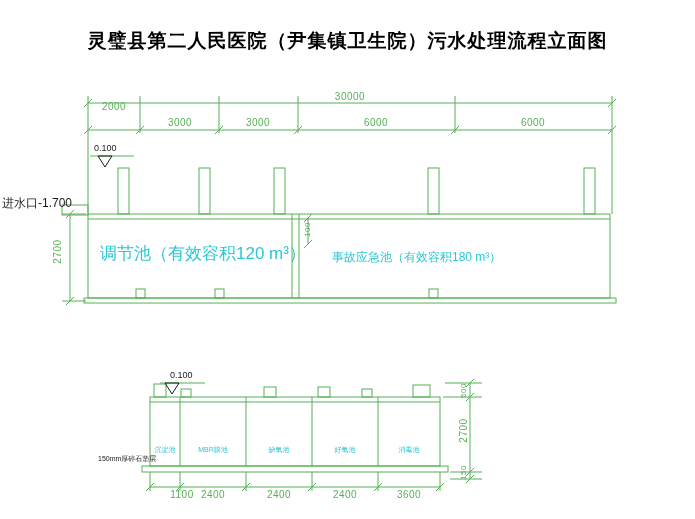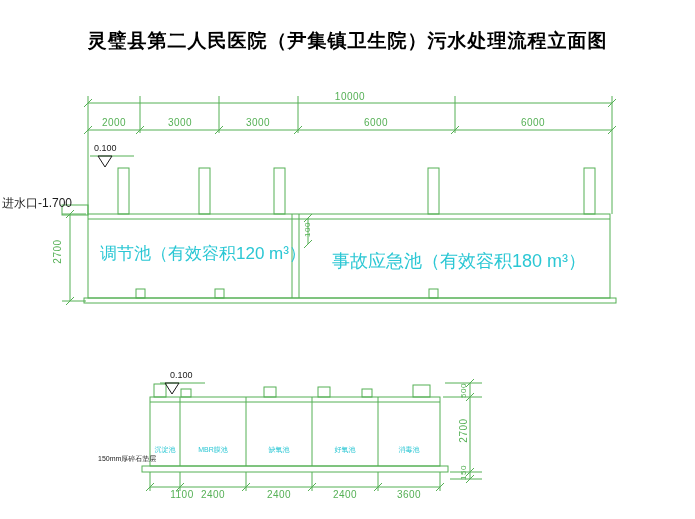--- a/index.html
+++ b/index.html
@@ -137,35 +137,35 @@
       <line x1="374" y1="491" x2="382" y2="483"></line>
       <line x1="436" y1="491" x2="444" y2="483"></line>
     </g>
     <g stroke="var(--ink)" fill="none" stroke-width="1">
       <path d="M165,383 L179,383 L172,394 Z"></path>
     </g>
   </svg>
 
   <div class="title">灵璧县第二人民医院（尹集镇卫生院）污水处理流程立面图</div>
 
-  <div class="lbl dim" style="left:320px;top:91px;width:60px;">10000</div>
-  <div class="lbl dim" style="left:94px;top:117px;width:40px;">2000</div>
+  <div class="lbl dim" style="left:320px;top:91px;width:60px;">30000</div>
+  <div class="lbl dim" style="left:94px;top:101px;width:40px;">2000</div>
   <div class="lbl dim" style="left:160px;top:117px;width:40px;">3000</div>
   <div class="lbl dim" style="left:238px;top:117px;width:40px;">3000</div>
   <div class="lbl dim" style="left:356px;top:117px;width:40px;">6000</div>
   <div class="lbl dim" style="left:513px;top:117px;width:40px;">6000</div>
 
   <div class="lbl ink" style="left:94px;top:143px;font-size:9px;">0.100</div>
   <div class="lbl ink" style="left:2px;top:195px;font-size:12px;">进水口-1.700</div>
 
   <div class="lbl dim rot" style="left:37px;top:246px;width:40px;">2700</div>
   <div class="lbl dim sm rot" style="left:292px;top:225px;width:30px;">100</div>
 
   <div class="lbl cyan" style="left:100px;top:242px;font-size:17px;">调节池（有效容积120 m³）</div>
-  <div class="lbl cyan" style="left:332px;top:249px;font-size:18px;">事故应急池（有效容积180 m³）</div>
+  <div class="lbl cyan" style="left:332px;top:249px;font-size:12px;">事故应急池（有效容积180 m³）</div>
 
   <div class="lbl ink" style="left:170px;top:370px;font-size:9px;">0.100</div>
 
   <div class="lbl cyan" style="left:145px;top:445px;width:40px;font-size:7px;text-align:center;">沉淀池</div>
   <div class="lbl cyan" style="left:193px;top:445px;width:40px;font-size:7px;text-align:center;">MBR膜池</div>
   <div class="lbl cyan" style="left:259px;top:445px;width:40px;font-size:7px;text-align:center;">缺氧池</div>
   <div class="lbl cyan" style="left:325px;top:445px;width:40px;font-size:7px;text-align:center;">好氧池</div>
   <div class="lbl cyan" style="left:389px;top:445px;width:40px;font-size:7px;text-align:center;">消毒池</div>
 
   <div class="lbl ink" style="left:98px;top:454px;font-size:7px;">150mm厚碎石垫层</div>

